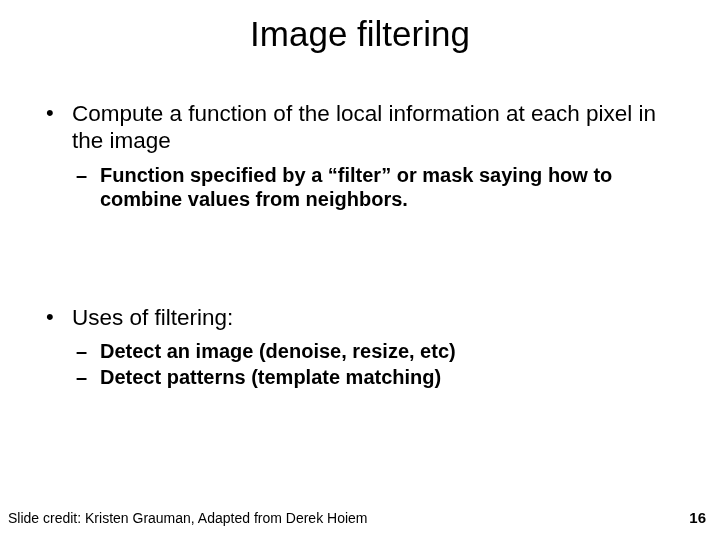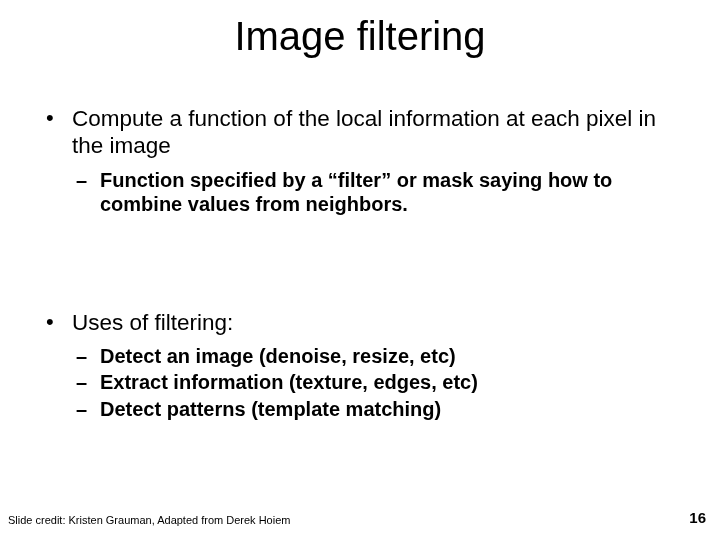--- a/index.html
+++ b/index.html
@@ -1,27 +1,27 @@
 <!DOCTYPE html>
 <html><head>
 <meta charset="utf-8">
 <style>
   * { margin: 0; padding: 0; box-sizing: border-box; }
   html, body { width: 720px; height: 540px; background: #fff; font-family: Arial, Helvetica, sans-serif; color: #000; }
   .slide { position: relative; width: 720px; height: 540px; padding: 0; }
-  .title { text-align: center; font-size: 40px; font-weight: 400; padding-top: 14px; padding-bottom: 10px; }
+  .title { text-align: center; font-size: 35px; font-weight: 400; padding-top: 14px; padding-bottom: 10px; }
   .body { padding: 0 40px 0 40px; font-size: 22.5px; line-height: 1.22; }
   ul.level1 { list-style: none; margin-top: 36px; }
   ul.level1 > li { margin-bottom: 22px; position: relative; padding-left: 32px; }
   ul.level1 > li::before { content: "•"; position: absolute; left: 6px; top: 0; font-size: 22px; }
   ul.level2 { list-style: none; margin-top: 8px; font-size: 20px; font-weight: bold; }
   ul.level2 > li { position: relative; padding-left: 28px; margin-bottom: 2px; }
   ul.level2 > li::before { content: "–"; position: absolute; left: 4px; top: 0; }
   .gap { height: 34px; }
-  .footer-left { position: absolute; left: 8px; bottom: 14px; font-size: 11px; }
+  .footer-left { position: absolute; left: 8px; bottom: 14px; font-size: 14px; }
   .footer-right { position: absolute; right: 14px; bottom: 14px; font-size: 15px; font-weight: bold; }
 </style>
 </head>
 <body>
 
 <div class="slide">
 
   <h1 class="title">Image filtering</h1>
 
   <div class="body">
@@ -39,23 +39,20 @@
     <div class="gap"></div>
 
     <ul class="level1">
       <li>
         <span>Uses of filtering:</span>
         <ul class="level2">
           <li>
             <span>Detect an image (denoise, resize, etc)</span>
           </li>
           <li>
-            <span>Extract information (texture, edges, etc)</span>
-          </li>
-          <li>
             <span>Detect patterns (template matching)</span>
           </li>
         </ul>
       </li>
     </ul>
   </div>
 
   <div class="footer-left">Slide credit: Kristen Grauman, Adapted from Derek Hoiem</div>
   <div class="footer-right">16</div>
 

